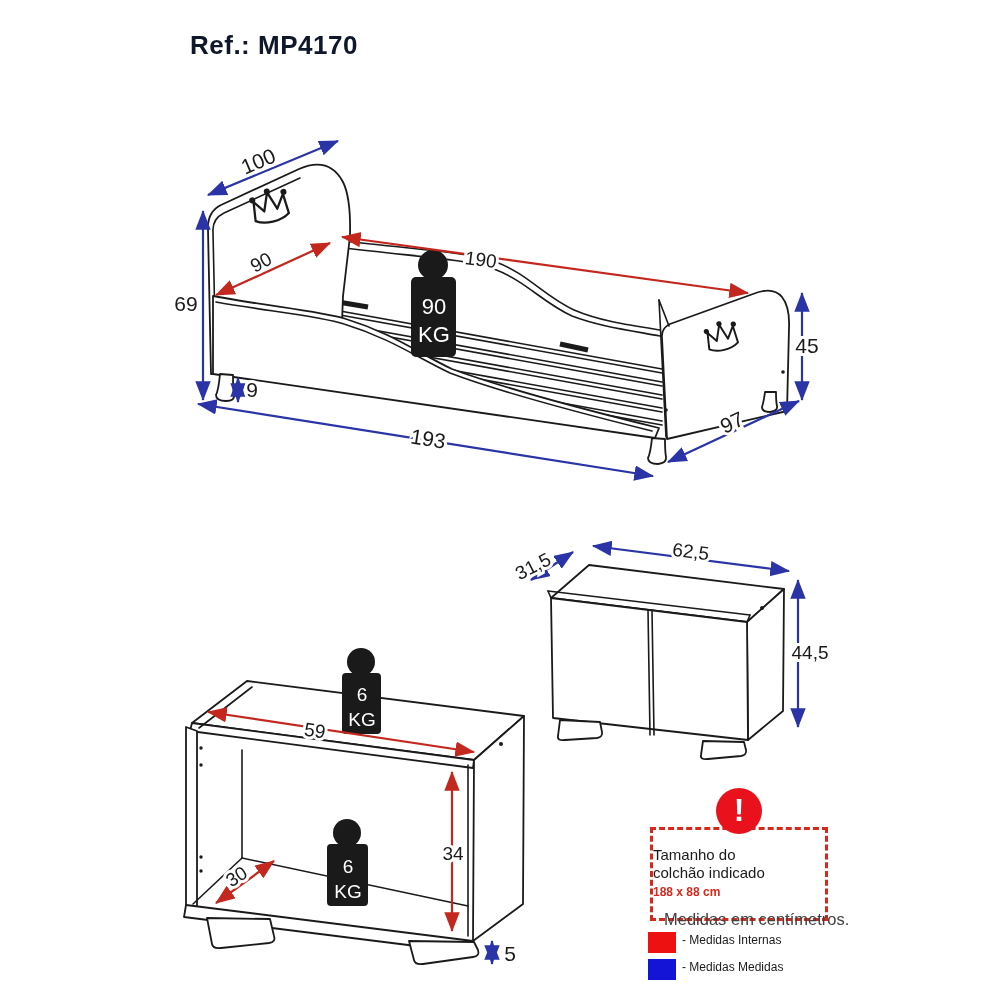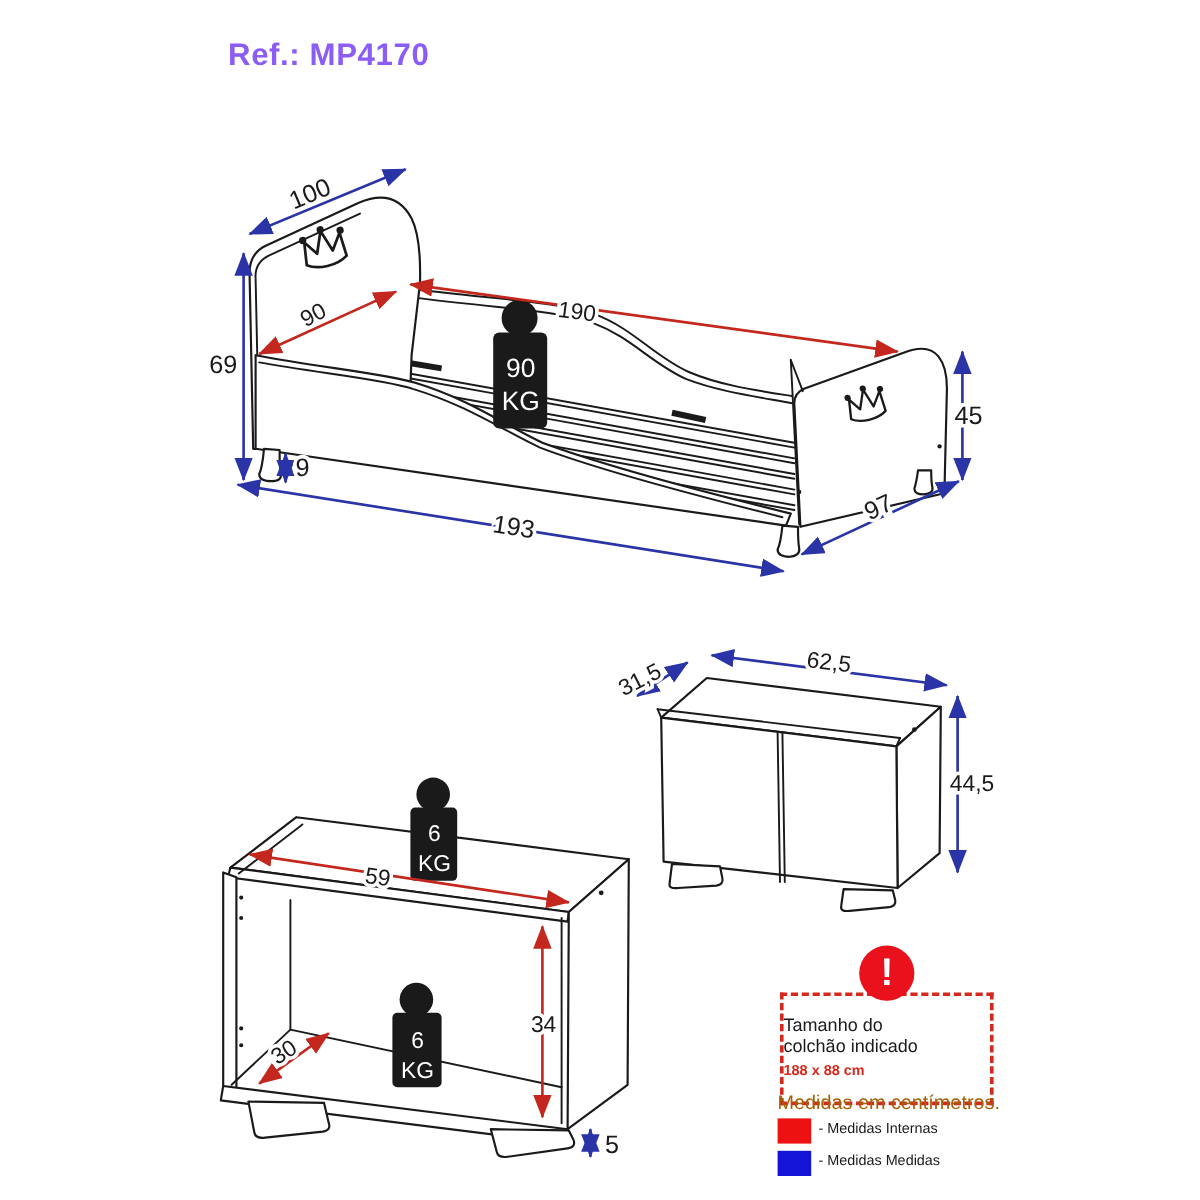--- a/index.html
+++ b/index.html
@@ -2,21 +2,21 @@
 <html><head>
 <meta charset="utf-8">
 <style>
   html,body{margin:0;padding:0;}
   body{
     width:1000px;height:1000px;position:relative;background:#ffffff;
     font-family:"Liberation Sans", sans-serif;color:#1a1a1a;overflow:hidden;
   }
   #page-title{
     position:absolute;left:190px;top:30px;margin:0;
-    font-size:26px;font-weight:bold;color:#8b5cf6;letter-spacing:0.5px;
+    font-size:26px;font-weight:bold;color:#0f172a;letter-spacing:0.5px;
   }
   svg{position:absolute;left:0;top:0;}
   .furn{fill:#ffffff;stroke:#1a1a1a;stroke-width:1.8;stroke-linejoin:round;}
   .ln{fill:none;stroke:#1a1a1a;stroke-width:1.6;stroke-linecap:round;}
   .thick{stroke:#1a1a1a;stroke-width:5;stroke-linecap:butt;}
   .dot{fill:#1a1a1a;stroke:none;}
   .blk{fill:#1a1a1a;stroke:none;}
   .dim-b{stroke:#2a34a6;stroke-width:2.2;fill:none;}
   .dim-r{stroke:#c3271d;stroke-width:2.2;fill:none;}
   .dim-label{
@@ -35,21 +35,21 @@
     position:absolute;left:2px;top:39px;width:172px;height:72px;
     border:3px dashed #d5291d;text-align:left;padding-top:16px;box-sizing:content-box;
   }
   #mattress-box .l1{font-size:15px;line-height:18px;color:#1a1a1a;}
   #mattress-box .l2{font-size:12px;line-height:20px;color:#d5291d;font-weight:bold;}
   #warning-circle{
     position:absolute;left:68px;top:0px;width:46px;height:46px;border-radius:50%;
     background:#e8111c;color:#ffffff;text-align:center;line-height:44px;
     font-size:32px;font-weight:bold;z-index:2;
   }
-  #units-note{position:absolute;left:0px;top:122px;font-size:16.5px;color:#a16207;white-space:nowrap;text-align:center;}
+  #units-note{position:absolute;left:16px;top:122px;font-size:16.5px;color:#404040;white-space:nowrap;text-align:center;}
   .legend-row{position:absolute;left:0px;height:22px;}
   .legend-row .swatch{position:absolute;left:0;top:0;width:28px;height:21px;}
   .legend-row .lbl{position:absolute;left:34px;top:1px;font-size:12px;white-space:nowrap;}
   #row-internal{top:144px;}
   #row-external{top:171px;}
   #row-internal .swatch{background:#ee1111;}
   #row-external .swatch{background:#1414d6;}
 </style>
 </head>
 <body>

